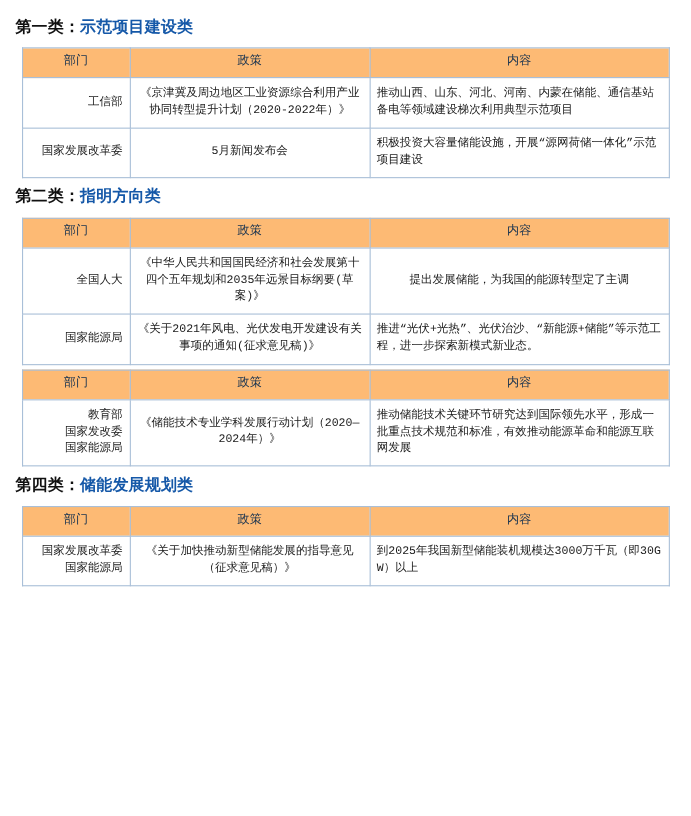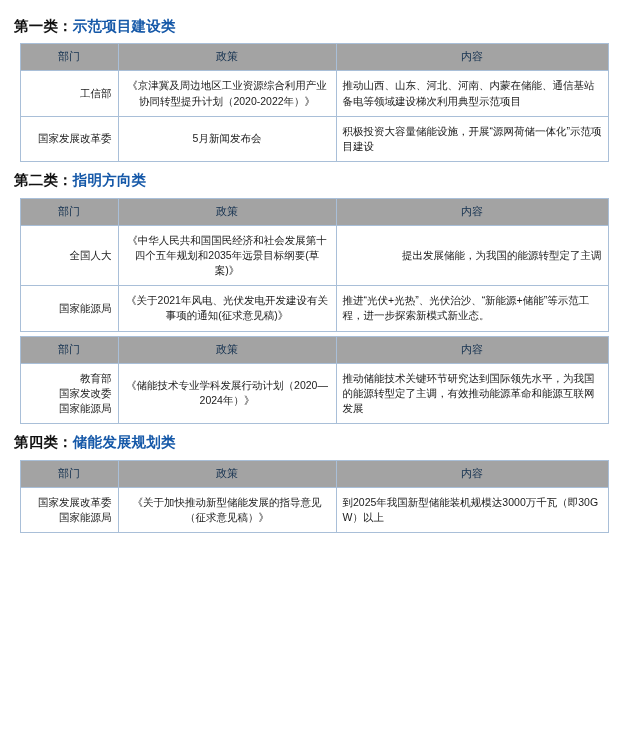--- a/index.html
+++ b/index.html
@@ -13,20 +13,21 @@
     font-family: "Liberation Sans", "DejaVu Sans", sans-serif;
     color: #1a1a1a;
     overflow: hidden;
   }
   .page {
     width: 628px;
     height: 742px;
     position: relative;
     box-sizing: border-box;
     padding: 8px 0 0 0;
+    font-family: Liberation Mono, monospace;
   }
   .section {
     margin: 0 0 4px 0;
   }
   .section-heading {
     font-size: 14.5px;
     font-weight: bold;
     line-height: 1.2;
     margin: 10px 0 8px 14px;
     letter-spacing: 0.2px;
@@ -47,21 +48,21 @@
   table.policy-table th,
   table.policy-table td {
     border: 1px solid #a9bfd8;
     font-size: 10.5px;
     line-height: 1.45;
     padding: 7px 6px;
     vertical-align: middle;
     word-break: break-all;
   }
   table.policy-table thead th {
-    background: #a3a3a3;
+    background: #fdba74;
     font-weight: normal;
     text-align: center;
     font-size: 11px;
     padding: 5px 4px;
     color: #13304f;
   }
   col.c-dept { width: 98px; }
   col.c-policy { width: 218px; }
   col.c-content { width: 272px; }
   td.dept {
@@ -70,21 +71,21 @@
   }
   td.policy {
     text-align: center;
     margin-left: 20px;
   }
   td.content {
     text-align: left;
     margin-left: 12px;
   }
   td.content.center {
-    text-align: right;
+    text-align: center;
   }
 </style>
 </head>
 <body>
 
 <div class="page">
 
   <div class="section">
     <div class="section-heading">
       <span class="prefix">第一类：</span><span class="title">示范项目建设类</span>
@@ -162,21 +163,21 @@
           <th>政策</th>
           <th>内容</th>
         </tr>
       </thead>
       <tbody>
         <tr>
           <td class="dept">教育部
 国家发改委
 国家能源局</td>
           <td class="policy">《储能技术专业学科发展行动计划（2020—2024年）》</td>
-          <td class="content">推动储能技术关键环节研究达到国际领先水平，为我国的能源转型定了主调，有效推动能源革命和能源互联网发展</td>
+          <td class="content">推动储能技术关键环节研究达到国际领先水平，形成一批重点技术规范和标准，有效推动能源革命和能源互联网发展</td>
         </tr>
       </tbody>
     </table>
   </div>
 
   <div class="section">
     <div class="section-heading">
       <span class="prefix">第四类：</span><span class="title">储能发展规划类</span>
     </div>
     <table class="policy-table">

